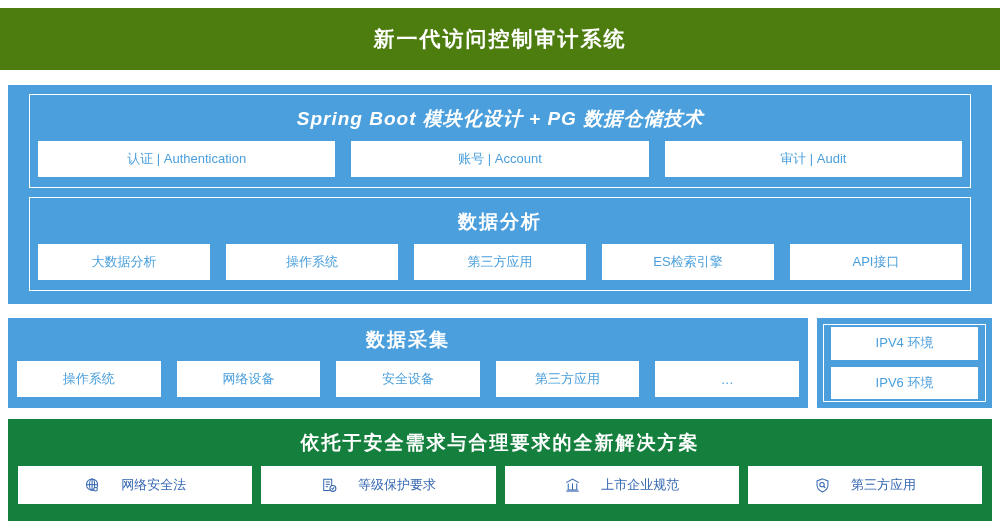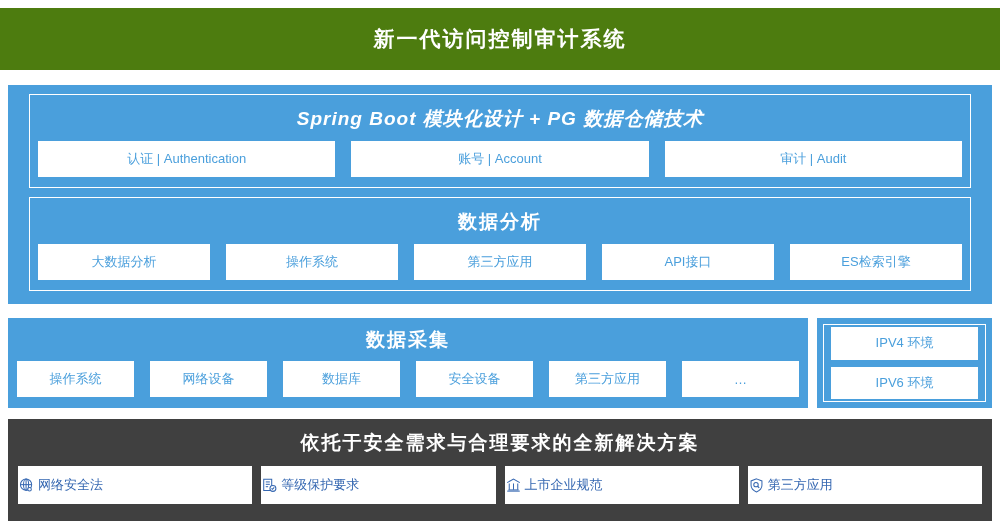--- a/index.html
+++ b/index.html
@@ -143,21 +143,21 @@
     justify-content: center;
   }
 
   
   .compliance-block {
     position: absolute;
     left: 8px;
     top: 419px;
     width: 984px;
     height: 102px;
-    background: #404040;
+    background: #15803d;
     box-sizing: border-box;
     padding: 8px 10px 10px 10px;
   }
   .compliance-title {
     text-align: center;
     color: #ffffff;
     font-size: 19px;
     font-weight: bold;
     letter-spacing: 2px;
     padding: 3px 0 10px 0;
@@ -166,21 +166,22 @@
     display: flex;
     gap: 9px;
   }
   .compliance-chip {
     flex: 1 1 0;
     background: #ffffff;
     color: #3567b1;
     height: 38px;
     display: flex;
     align-items: center;
-    gap: 3px;
+    justify-content: center;
+    gap: 20px;
     font-size: 13px;
     white-space: nowrap;
   }
   .compliance-chip .ico {
     width: 17px;
     height: 17px;
     display: inline-flex;
     align-items: center;
     justify-content: center;
     flex: 0 0 auto;
@@ -206,35 +207,34 @@
         <div class="chip">审计 | Audit</div>
       </div>
     </div>
 
     <div class="group">
       <div class="group-title plain">数据分析</div>
       <div class="chip-row">
         <div class="chip">大数据分析</div>
         <div class="chip">操作系统</div>
         <div class="chip">第三方应用</div>
+        <div class="chip">ES检索引擎</div>
         <div class="chip">API接口</div>
-        <div class="chip">ES检索引擎</div>
       </div>
     </div>
 
   </div>
 
   <div class="collect-row">
 
     <div class="collect-block">
       <div class="collect-title">数据采集</div>
       <div class="chip-row">
         <div class="chip">操作系统</div>
         <div class="chip">网络设备</div>
-        <div class="chip">数据库</div>
         <div class="chip">安全设备</div>
         <div class="chip">第三方应用</div>
         <div class="chip">…</div>
       </div>
     </div>
 
     <div class="env-block">
       <div class="env-inner">
         <div class="env-chip">IPV4 环境</div>
         <div class="env-chip">IPV6 环境</div>

